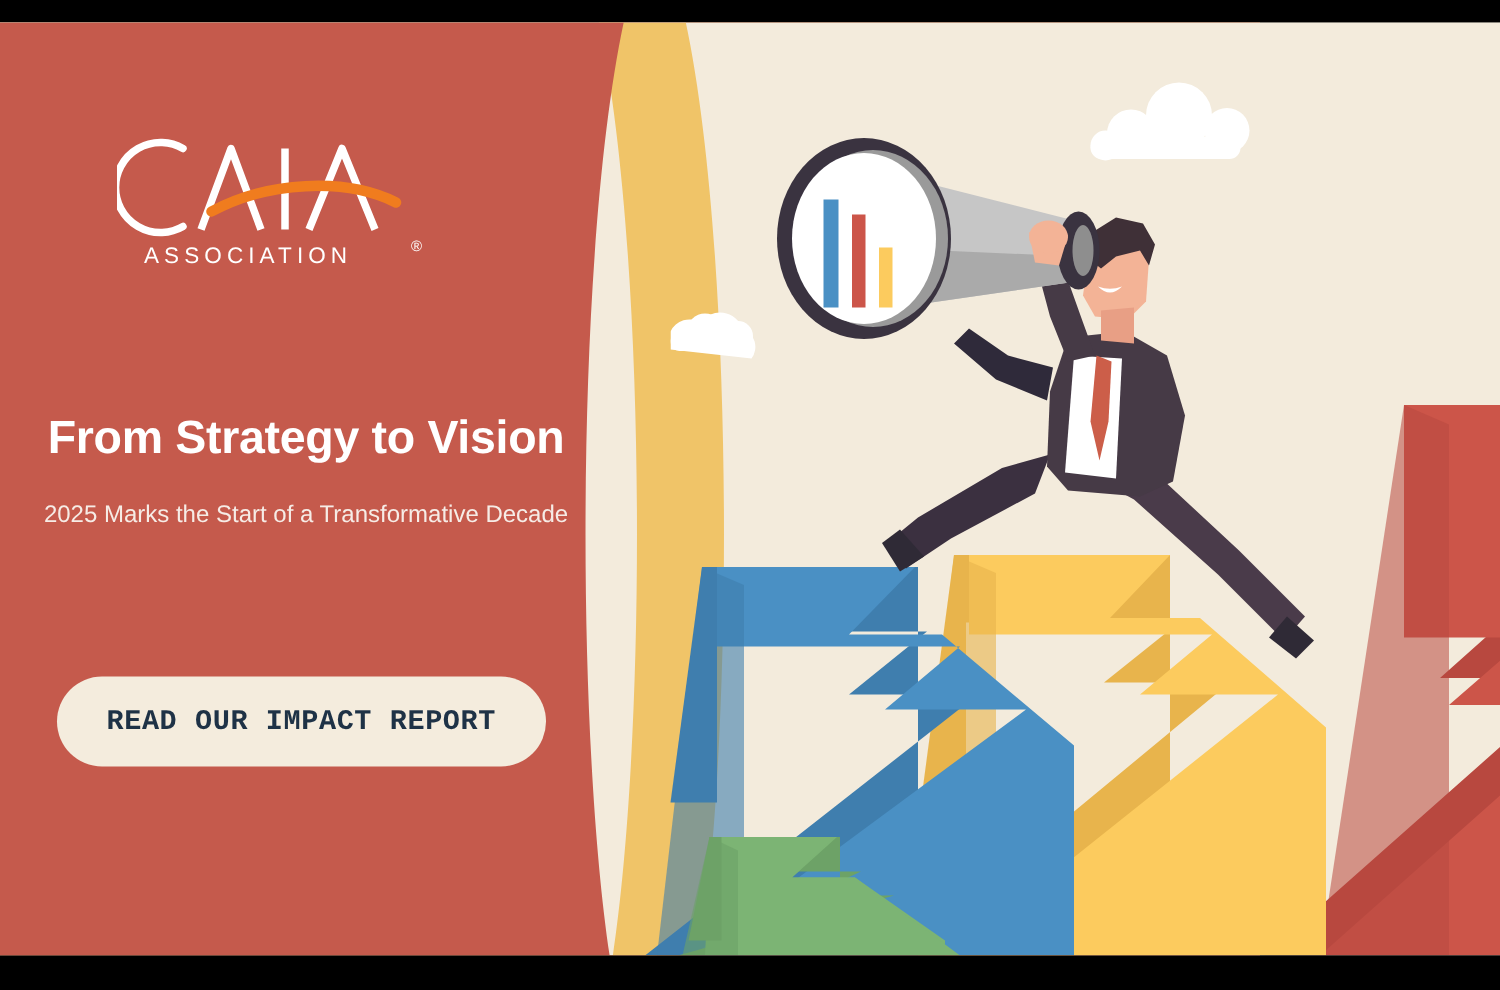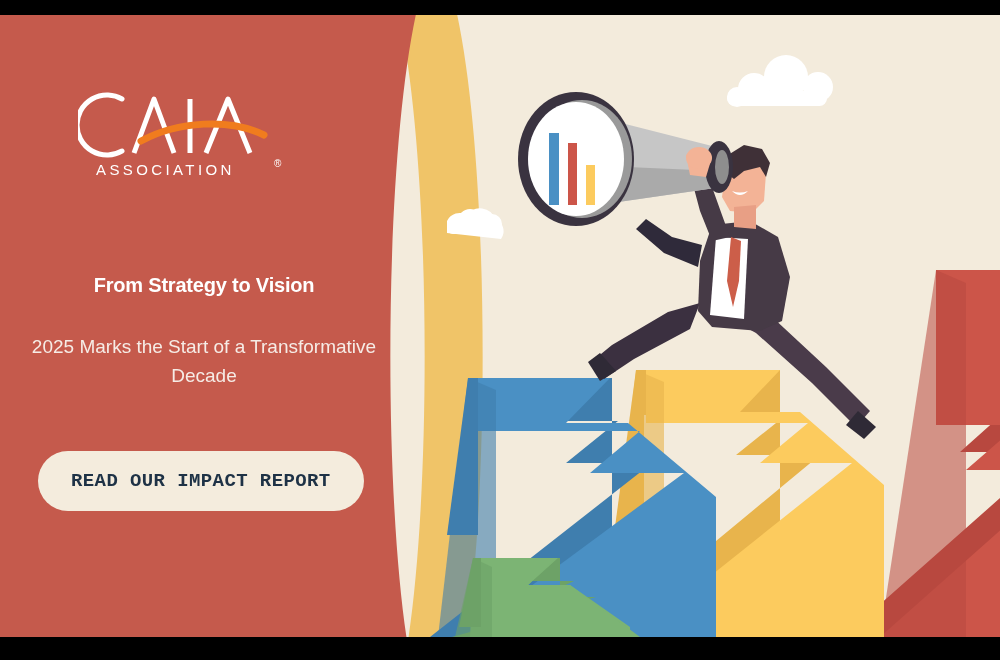--- a/index.html
+++ b/index.html
@@ -42,32 +42,32 @@
     width:230px; height:95px;
   }
   .logo svg{ display:block; width:230px; height:95px; }
 
   
   .headline{
     position:absolute; left:14px; top:259px;
     width:380px;
     text-align:center;
     color:#ffffff;
-    font-size:20px;
+    font-size:31px;
     font-weight:bold;
     letter-spacing:-0.2px;
     line-height:1.15;
   }
   
   .subhead{
     position:absolute; left:20px; top:317px;
     width:368px;
     text-align:center;
     color:#f6ece6;
-    font-size:19px;
+    font-size:16px;
     font-weight:400;
     line-height:1.55;
   }
   
   .cta{
     position:absolute; left:38px; top:436px;
     display:inline-flex; align-items:center; justify-content:center;
     height:60px; padding:0 33px;
     background:#f4ecdd;
     border:none; border-radius:30px;

